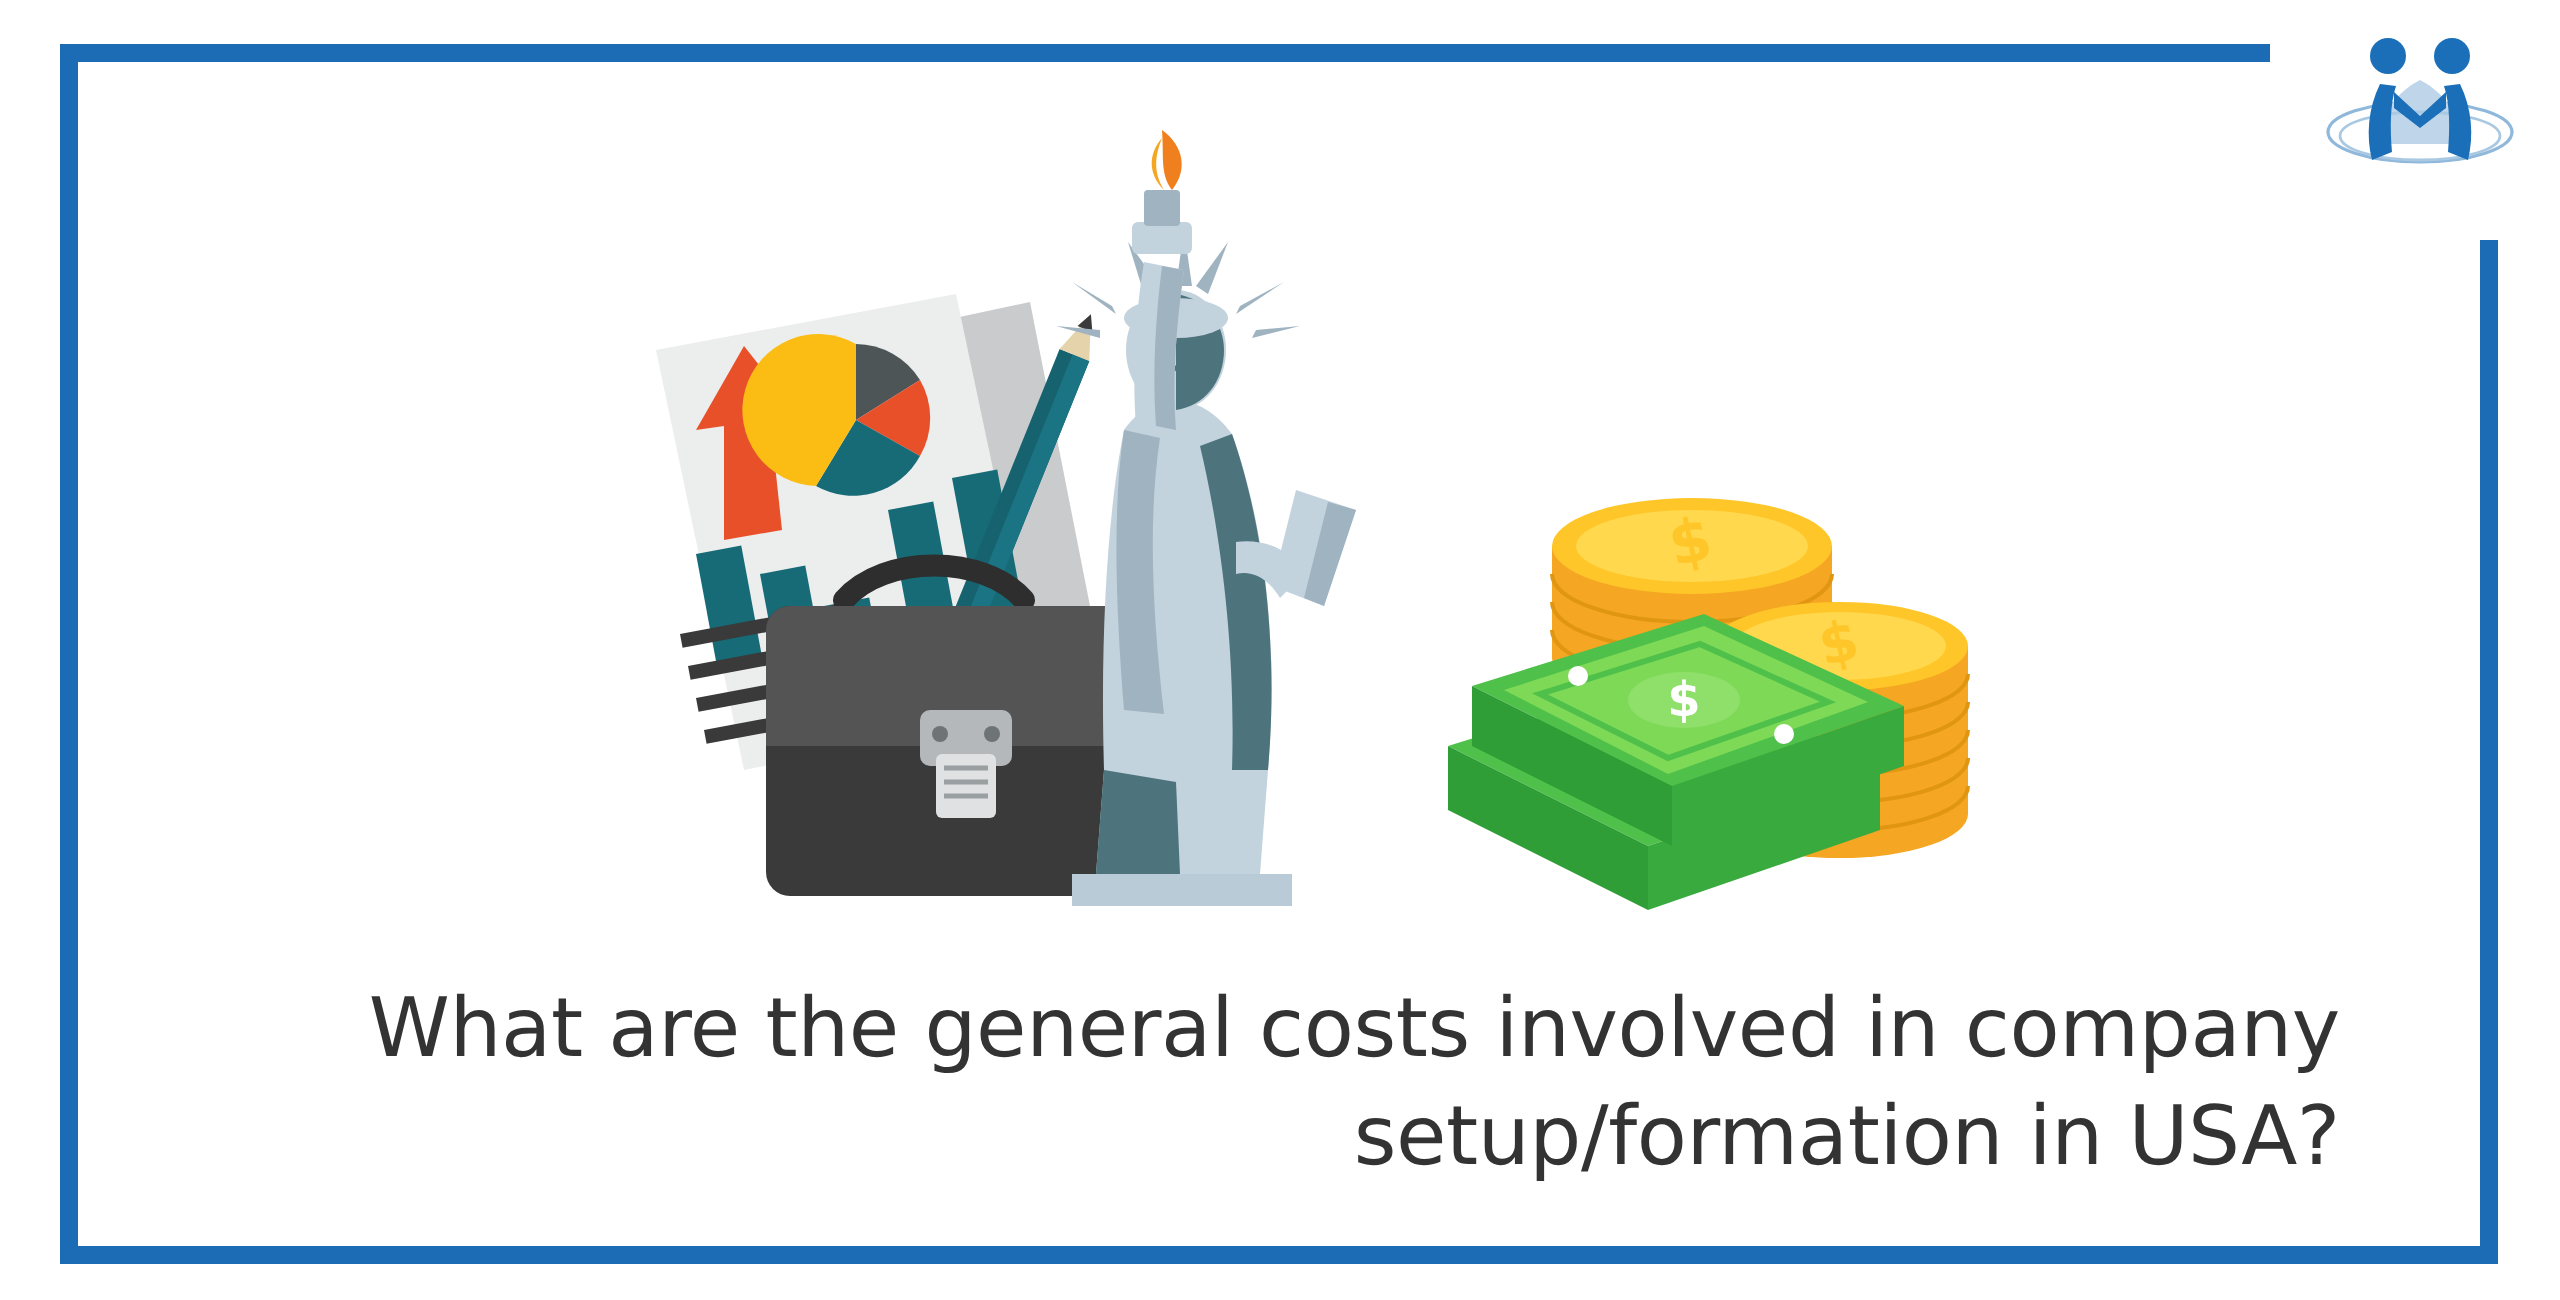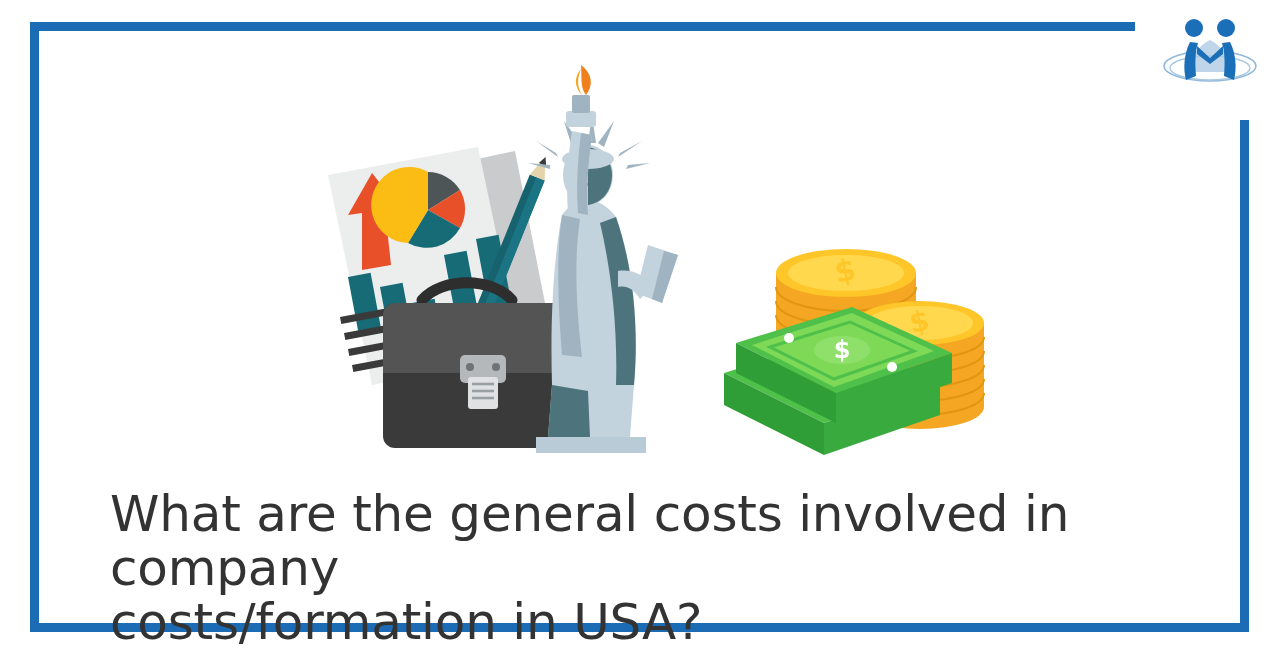--- a/index.html
+++ b/index.html
@@ -42,23 +42,23 @@
     width: 700px;
     height: 410px;
   }
 
   
   .headline {
     position: absolute;
     left: 110px;
     top: 487px;
     width: 1060px;
-    text-align: left;
+    text-align: right;
     color: #333333;
-    font-size: 50px;
+    font-size: 41px;
     line-height: 54px;
     font-weight: 400;
     letter-spacing: -0.2px;
     font-family: "DejaVu Sans", "Liberation Sans", sans-serif;
   }
   .headline .line { display: block; }
 </style>
 </head>
 <body>
 
@@ -224,16 +224,16 @@
       <ellipse cx="542" cy="295" rx="28" ry="14" fill="#8fe06a"></ellipse>
       <text x="542" y="303" font-family="'DejaVu Sans',sans-serif" font-size="24" font-weight="bold" fill="#ffffff" text-anchor="middle">$</text>
       <circle cx="489" cy="283" r="5" fill="#ffffff"></circle>
       <circle cx="592" cy="312" r="5" fill="#ffffff"></circle>
     </g>
 
   </svg>
 
   <div class="headline">
     <span class="line">What are the general costs involved in company</span>
-    <span class="line">costs/formation in USA?</span>
+    <span class="line">setup/formation in USA?</span>
   </div>
 
 </div>
 
 </body></html>

